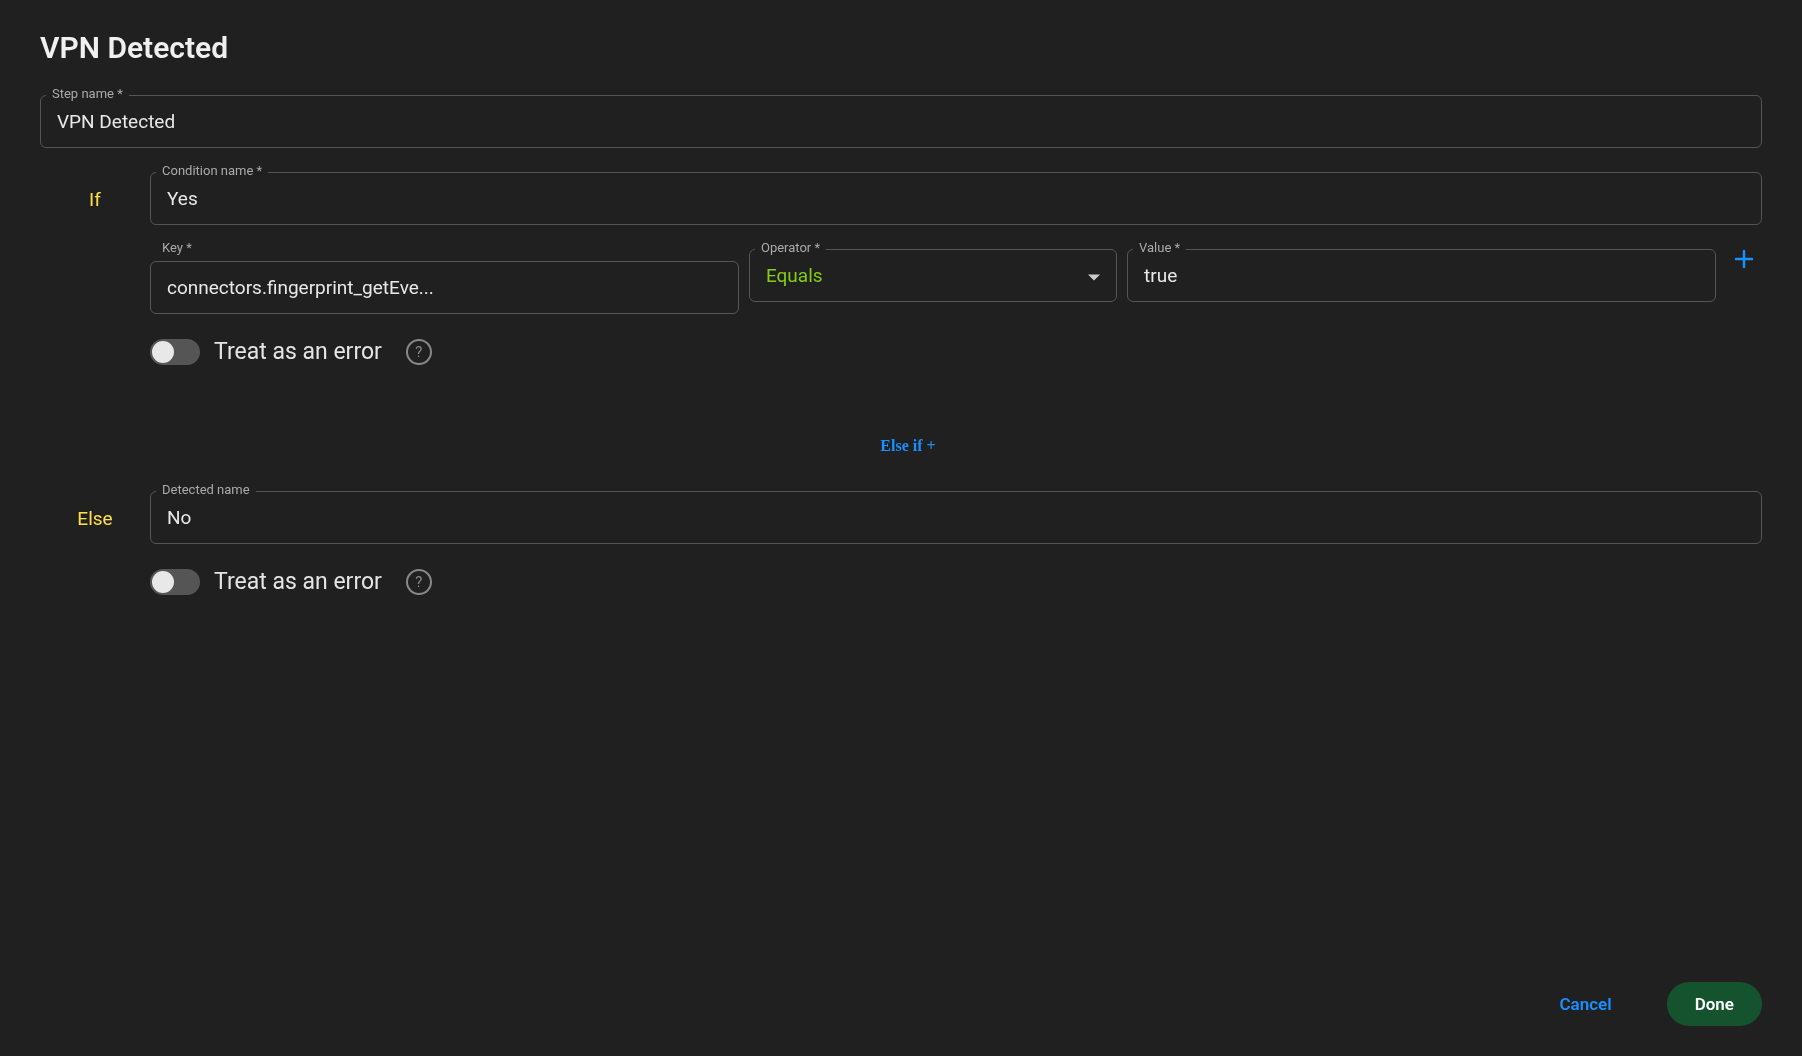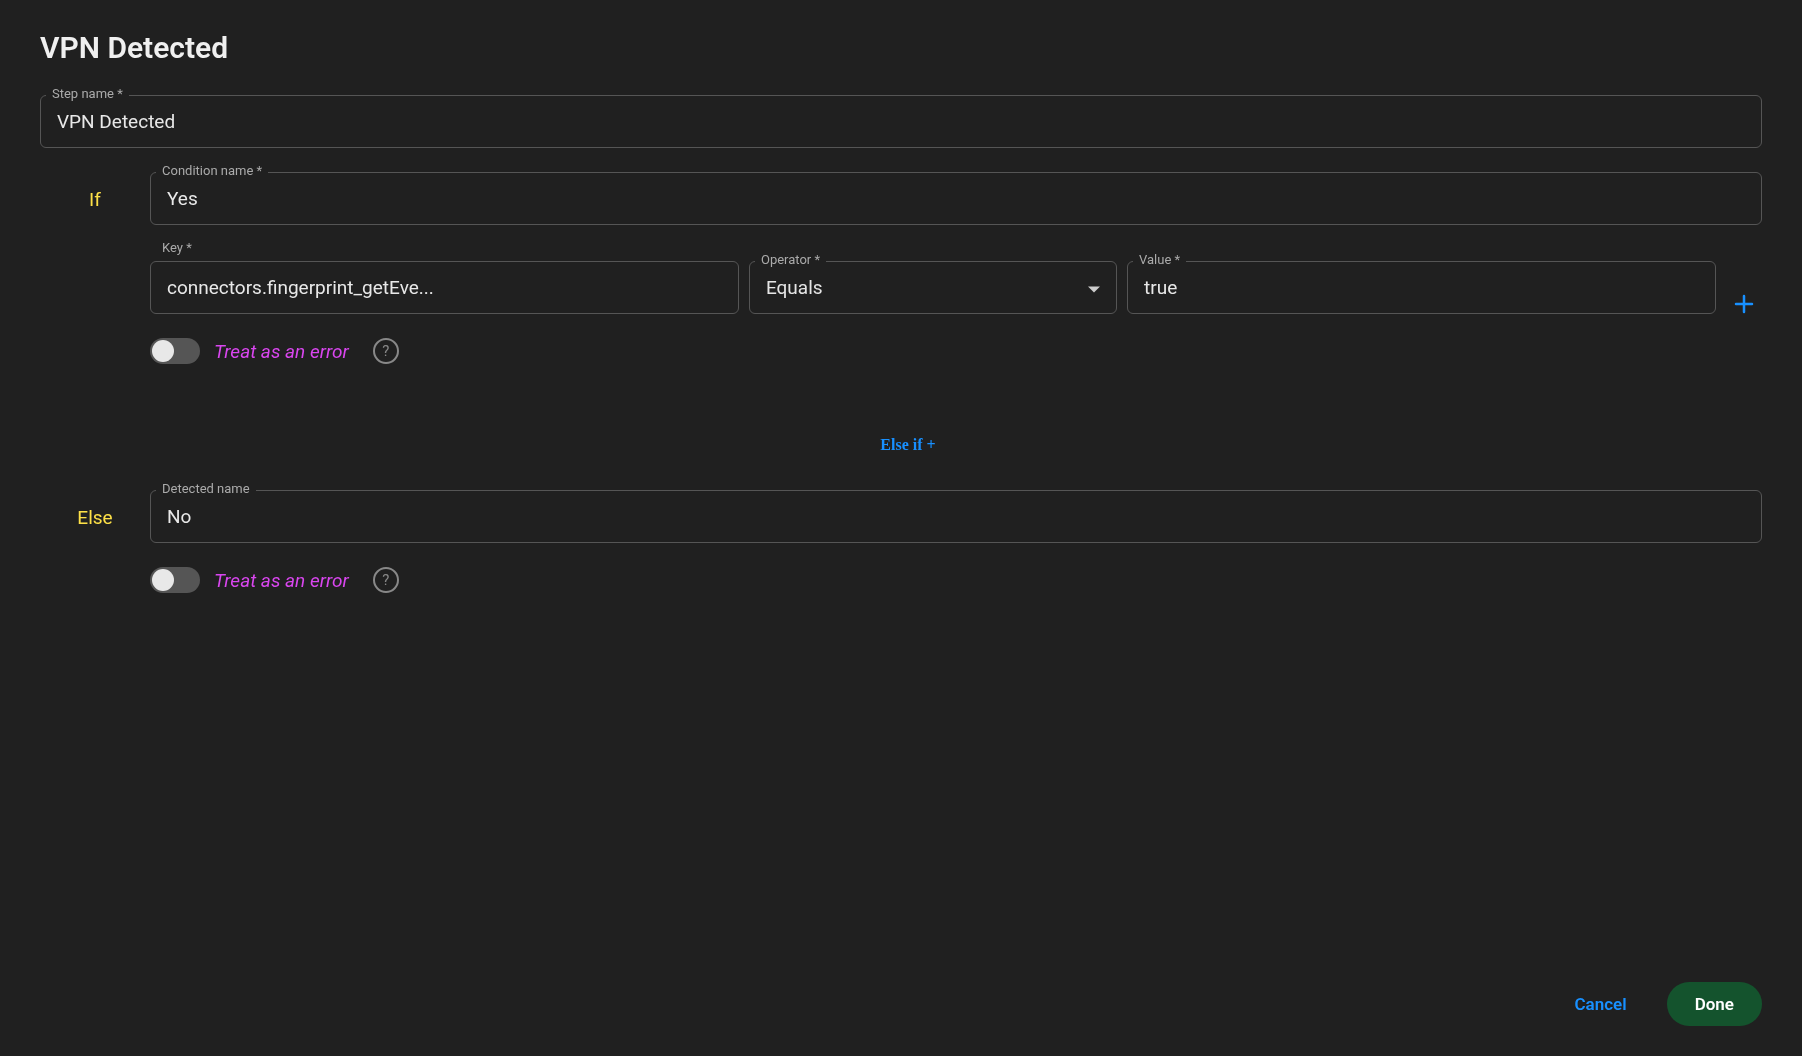--- a/index.html
+++ b/index.html
@@ -50,21 +50,21 @@
     .text-input::placeholder {
       color: #888;
     }
     .select-input {
       width: 100%;
       background: transparent;
       border: 1px solid #555;
       border-radius: 6px;
       padding: 14px 40px 14px 16px;
       font-size: 19px;
-      color: #e5e5e5;
+      color: #84cc16;
       outline: none;
       font-family: inherit;
       appearance: none;
       cursor: pointer;
     }
     .select-arrow {
       position: absolute;
       right: 16px;
       top: 50%;
       transform: translateY(-50%);
@@ -83,21 +83,21 @@
       color: #fde047;
       padding-top: 16px;
       text-align: center;
     }
     .section-content {
       flex: 1;
     }
     .condition-row {
       display: flex;
       gap: 10px;
-      align-items: flex-end;
+      align-items: flex-start;
       margin-bottom: 24px;
     }
     .condition-row .field-wrapper {
       margin-bottom: 0;
       flex: 1;
     }
     .condition-row .key-col {
       flex: 1.2;
     }
     .condition-row .operator-col {
@@ -136,23 +136,22 @@
     .toggle-knob {
       position: absolute;
       left: 2px;
       top: 2px;
       width: 22px;
       height: 22px;
       background: #e8e8e8;
       border-radius: 50%;
     }
     .toggle-label {
-      font-size: 19px;
-      color: #d946ef;
-      font-style: italic;
+      font-size: 23px;
+      color: #e5e5e5;
     }
     .help-icon {
       width: 26px;
       height: 26px;
       border: 2px solid #888;
       border-radius: 50%;
       display: flex;
       align-items: center;
       justify-content: center;
       color: #888;
@@ -171,21 +170,21 @@
       border: none;
       font-family: Liberation Serif, serif;
     }
     .section-spacer {
       margin-bottom: 36px;
     }
     .footer {
       margin-top: auto;
       display: flex;
       justify-content: flex-end;
-      gap: 24px;
+      gap: 39px;
       align-items: center;
       padding-top: 40px;
     }
     .cancel-btn {
       background: transparent;
       border: none;
       color: #1890ff;
       font-size: 17px;
       font-weight: 600;
       cursor: pointer;

